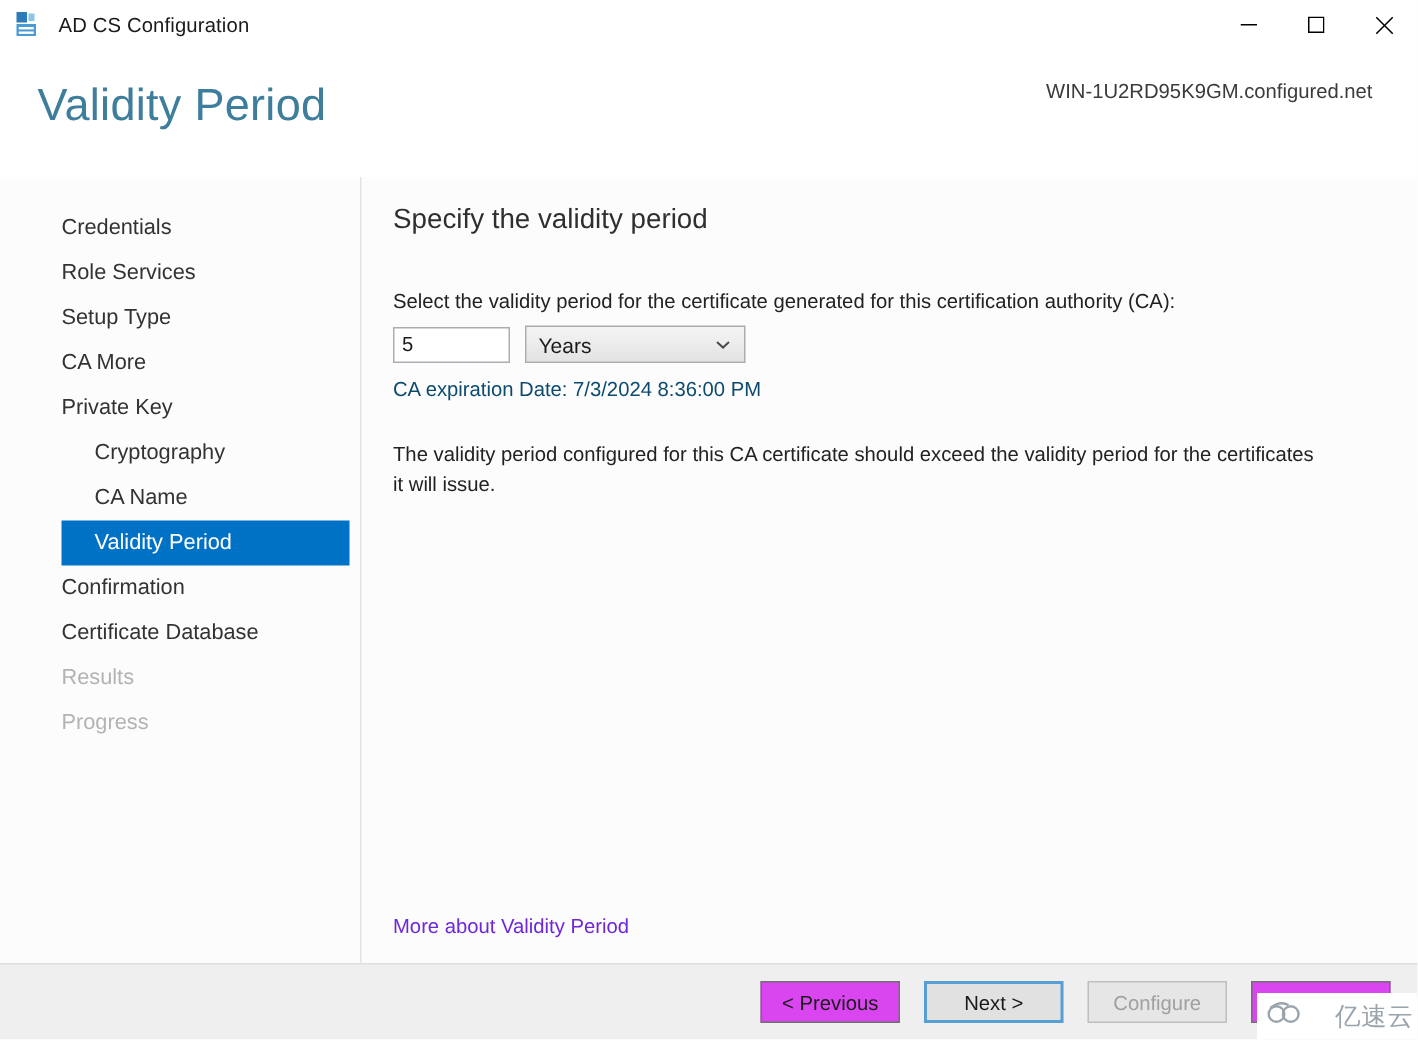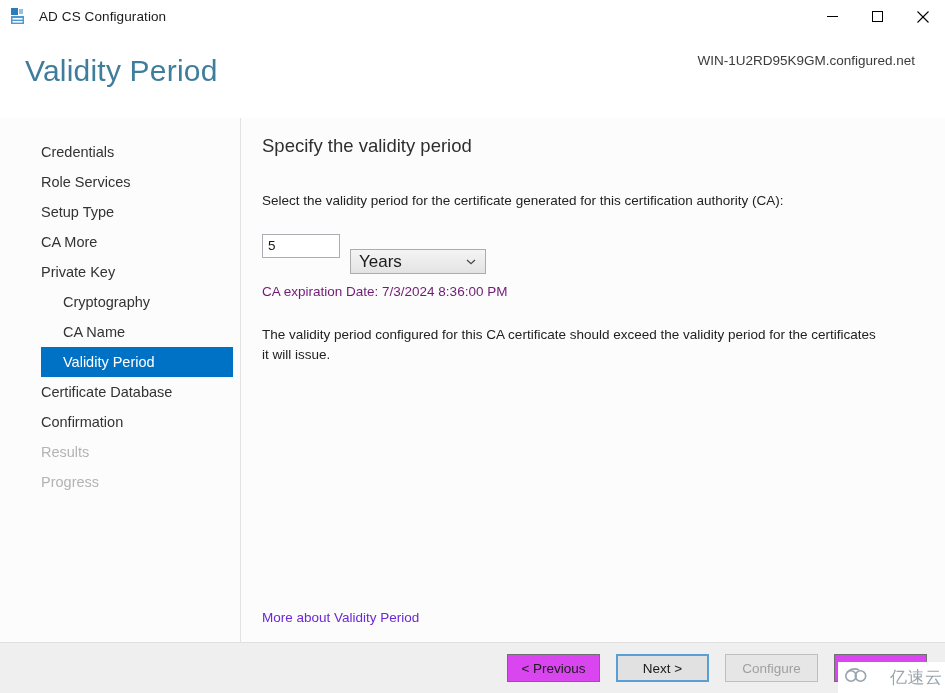--- a/index.html
+++ b/index.html
@@ -158,44 +158,43 @@
     box-sizing: border-box;
     border: 1px solid #abadb3;
     background: #ffffff;
     font-family: "Liberation Sans", sans-serif;
     font-size: 13.5px;
     color: #1a1a1a;
     padding: 0 5px;
     outline: none;
   }
   .unit-select {
-    width: 136px;
+    width: 147px;
     height: 25px;
     box-sizing: border-box;
     border: 1px solid #acacac;
     background: linear-gradient(to bottom, #f4f4f4 0%, #ececec 50%, #e3e3e3 100%);
     display: flex;
     align-items: center;
     padding: 0 0 0 8px;
-    font-size: 17px;
+    font-size: 14px;
     color: #1a1a1a;
     position: relative;
     cursor: default;
-    margin-top: 32px;
   }
   .unit-select .chev {
     position: absolute;
     right: 9px;
     top: 50%;
     transform: translateY(-50%);
     display: flex;
   }
   .exp-date {
     font-size: 13.5px;
-    color: #701a75;
+    color: #0c4a6e;
     margin-bottom: 26px;
   }
   .note {
     font-size: 13.5px;
     color: #222222;
     line-height: 20px;
     max-width: 618px;
   }
   .more-link {
     position: absolute;
@@ -317,22 +316,22 @@
 
   <div class="nav" id="nav-list">
       <div class="nav-item"><span>Credentials</span></div>
       <div class="nav-item"><span>Role Services</span></div>
       <div class="nav-item"><span>Setup Type</span></div>
       <div class="nav-item"><span>CA More</span></div>
       <div class="nav-item"><span>Private Key</span></div>
       <div class="nav-item sub"><span>Cryptography</span></div>
       <div class="nav-item sub"><span>CA Name</span></div>
       <div class="nav-item sub selected"><span>Validity Period</span></div>
+      <div class="nav-item"><span>Confirmation</span></div>
       <div class="nav-item"><span>Certificate Database</span></div>
-      <div class="nav-item"><span>Confirmation</span></div>
       <div class="nav-item disabled"><span>Results</span></div>
       <div class="nav-item disabled"><span>Progress</span></div>
     </div>
 
   <div class="content">
     <div class="content-heading">Specify the validity period</div>
 
     <div class="instruction">Select the validity period for the certificate generated for this certification authority (CA):</div>
 
     <div class="field-row">

